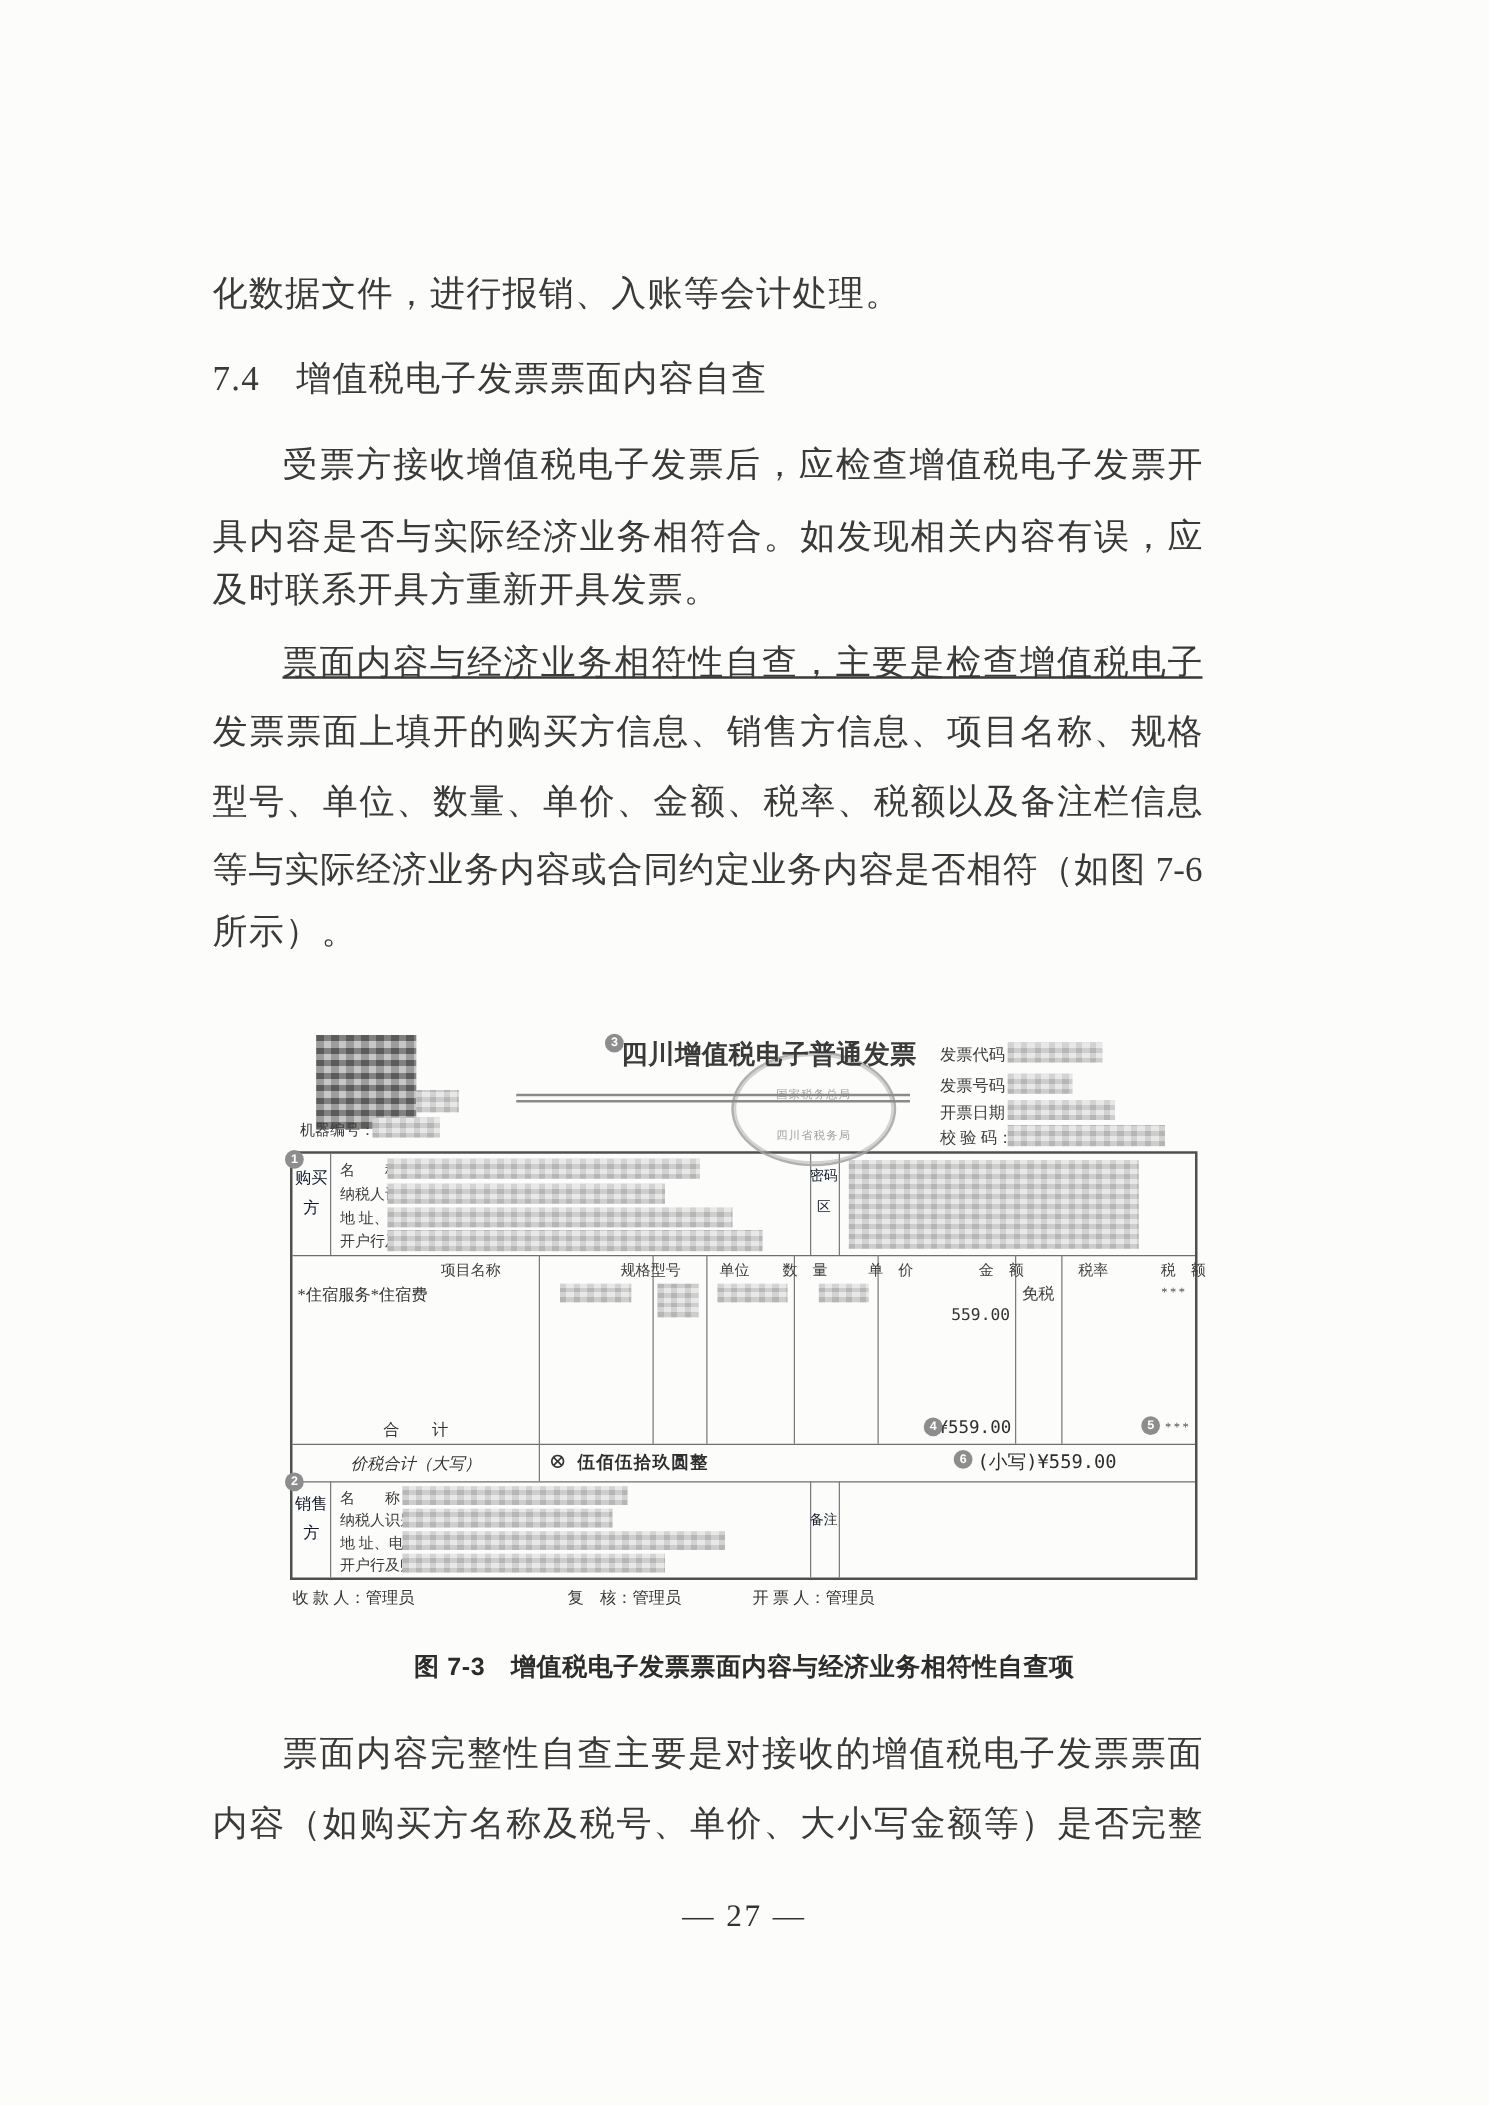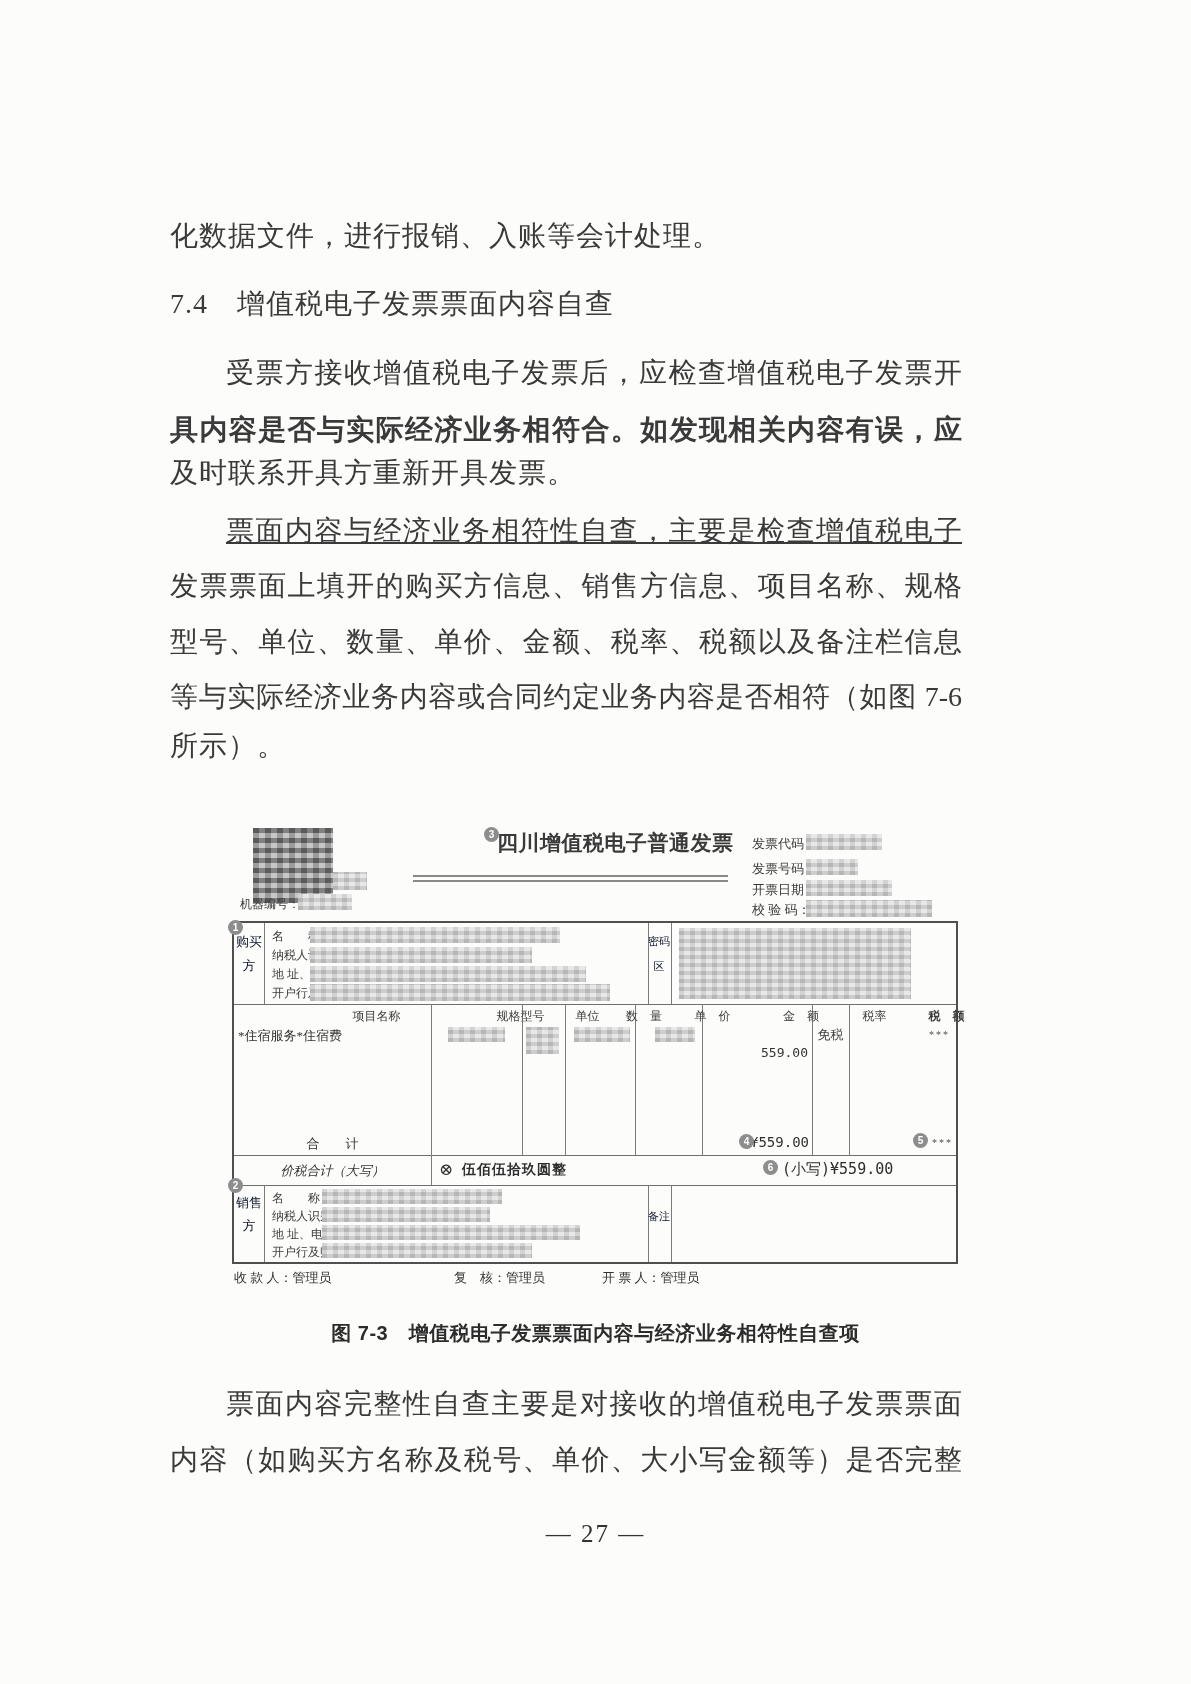--- a/index.html
+++ b/index.html
@@ -79,41 +79,45 @@
   .stars{font-size:10px;letter-spacing:2px;color:#4a4a4a;}
   .sig{position:absolute;font-size:13px;color:#333;white-space:nowrap;}
 </style>
 </head>
 <body>
 
 <div class="bodyline" style="left:170px;top:218px;">化数据文件，进行报销、入账等会计处理。</div>
 <div class="bodyline heading" style="left:170px;top:286px;">7.4　增值税电子发票票面内容自查</div>
 
 <div class="bodyline just-ind" style="top:355px;">受票方接收增值税电子发票后，应检查增值税电子发票开</div>
-<div class="bodyline just" style="top:412px;font-weight:bold;">具内容是否与实际经济业务相符合。如发现相关内容有误，应</div>
+<div class="bodyline just" style="top:412px;">具内容是否与实际经济业务相符合。如发现相关内容有误，应</div>
 <div class="bodyline" style="left:170px;top:455px;">及时联系开具方重新开具发票。</div>
 
 <div class="bodyline just-ind" style="top:513px;text-decoration:underline;">票面内容与经济业务相符性自查，主要是检查增值税电子</div>
 <div class="bodyline just" style="top:568px;">发票票面上填开的购买方信息、销售方信息、项目名称、规格</div>
 <div class="bodyline just" style="top:624px;">型号、单位、数量、单价、金额、税率、税额以及备注栏信息</div>
 <div class="bodyline just" style="top:679px;">等与实际经济业务内容或合同约定业务内容是否相符（如图 7-6</div>
 <div class="bodyline" style="left:170px;top:728px;">所示）。</div>
 
 <div id="invoice">
 
   <div class="abs redact-dark" style="left:21px;top:53px;width:80px;height:75px;"></div>
   <div class="abs redact" style="left:101px;top:97px;width:34px;height:18px;"></div>
 
   <div class="abs ilabel" style="left:8px;top:121px;">机器编号：</div>
   <div class="abs redact" style="left:66px;top:119px;width:54px;height:16px;"></div>
 
   <div class="badge" style="left:252px;top:52px;">3</div>
   <div class="abs" id="inv-title" style="left:265px;top:54px;width:230px;z-index:3;">四川增值税电子普通发票</div>
   <div class="abs" id="title-underline" style="left:181px;top:100px;width:315px;z-index:3;"></div>
 
+  <div class="abs" id="stamp" style="left:353px;top:66px;width:128px;height:88px;">
+    <div class="s-top">国家税务总局</div>
+    <div class="s-bot">四川省税务局</div>
+  </div>
 
   <div class="abs hfield-label" style="left:520px;top:60px;">发票代码：</div>
   <div class="abs redact" style="left:574px;top:59px;width:76px;height:16px;"></div>
   <div class="abs hfield-label" style="left:520px;top:85px;">发票号码：</div>
   <div class="abs redact" style="left:574px;top:84px;width:52px;height:16px;"></div>
   <div class="abs hfield-label" style="left:520px;top:106px;">开票日期：</div>
   <div class="abs redact" style="left:574px;top:105px;width:86px;height:16px;"></div>
   <div class="abs hfield-label" style="left:520px;top:126px;">校 验 码：</div>
   <div class="abs redact" style="left:574px;top:125px;width:126px;height:17px;"></div>
 
@@ -150,21 +154,21 @@
     <div class="side-label" style="left:412px;top:6px;width:26px;font-size:11px;line-height:25px;">密码区</div>
     <div class="abs redact" style="left:445px;top:5px;width:232px;height:71px;"></div>
 
     <div class="thead" style="left:0;top:85px;width:197px;">项目名称</div>
     <div class="thead" style="left:197px;top:85px;width:91px;">规格型号</div>
     <div class="thead" style="left:288px;top:85px;width:43px;">单位</div>
     <div class="thead" style="left:331px;top:85px;width:70px;">数　量</div>
     <div class="thead" style="left:401px;top:85px;width:67px;">单　价</div>
     <div class="thead" style="left:468px;top:85px;width:110px;">金　额</div>
     <div class="thead" style="left:578px;top:85px;width:37px;">税率</div>
-    <div class="thead" style="left:615px;top:85px;width:107px;font-weight:bold;">税　额</div>
+    <div class="thead" style="left:615px;top:85px;width:107px;">税　额</div>
 
     <div class="abs" style="left:4px;top:104px;font-size:13px;color:#333;white-space:nowrap;">*住宿服务*住宿费</div>
     <div class="abs redact" style="left:214px;top:104px;width:57px;height:15px;"></div>
     <div class="abs redact" style="left:292px;top:104px;width:33px;height:27px;"></div>
     <div class="abs redact" style="left:340px;top:104px;width:56px;height:15px;"></div>
     <div class="abs redact" style="left:421px;top:104px;width:40px;height:15px;"></div>
     <div class="abs mono" style="left:468px;top:104px;width:106px;text-align:right;font-size:13px;color:#333;margin-top:18px;">559.00</div>
     <div class="abs" style="left:578px;top:103px;width:37px;text-align:center;font-size:13px;color:#404040;">免税</div>
     <div class="abs stars" style="left:615px;top:106px;width:101px;text-align:right;">***</div>
 

